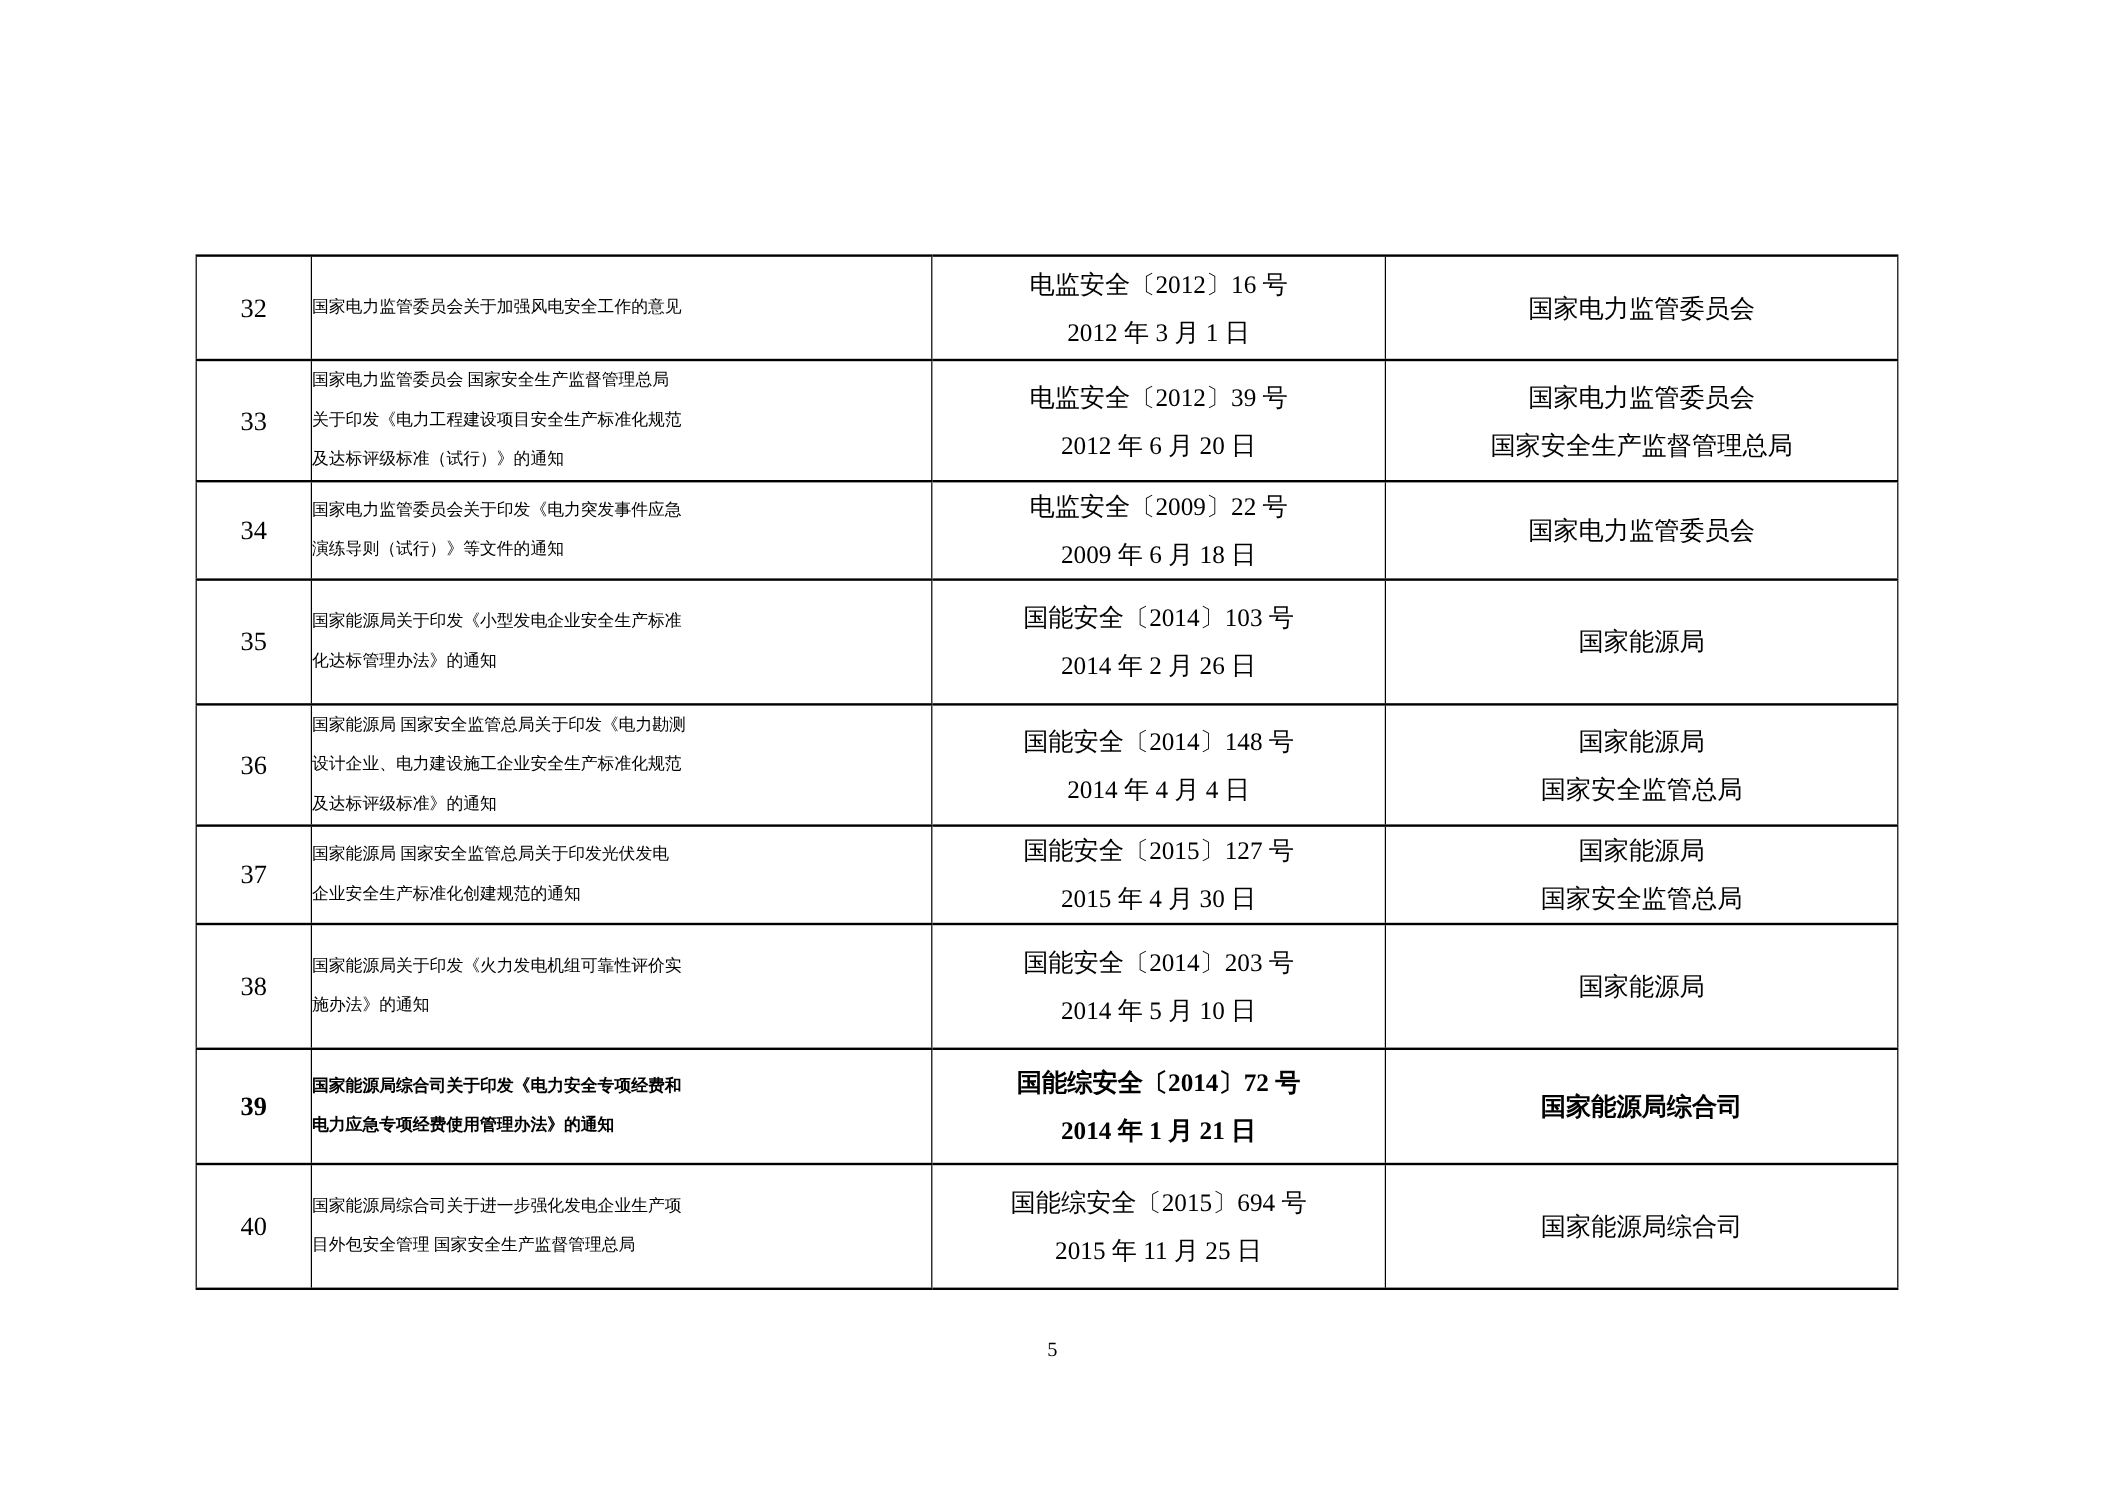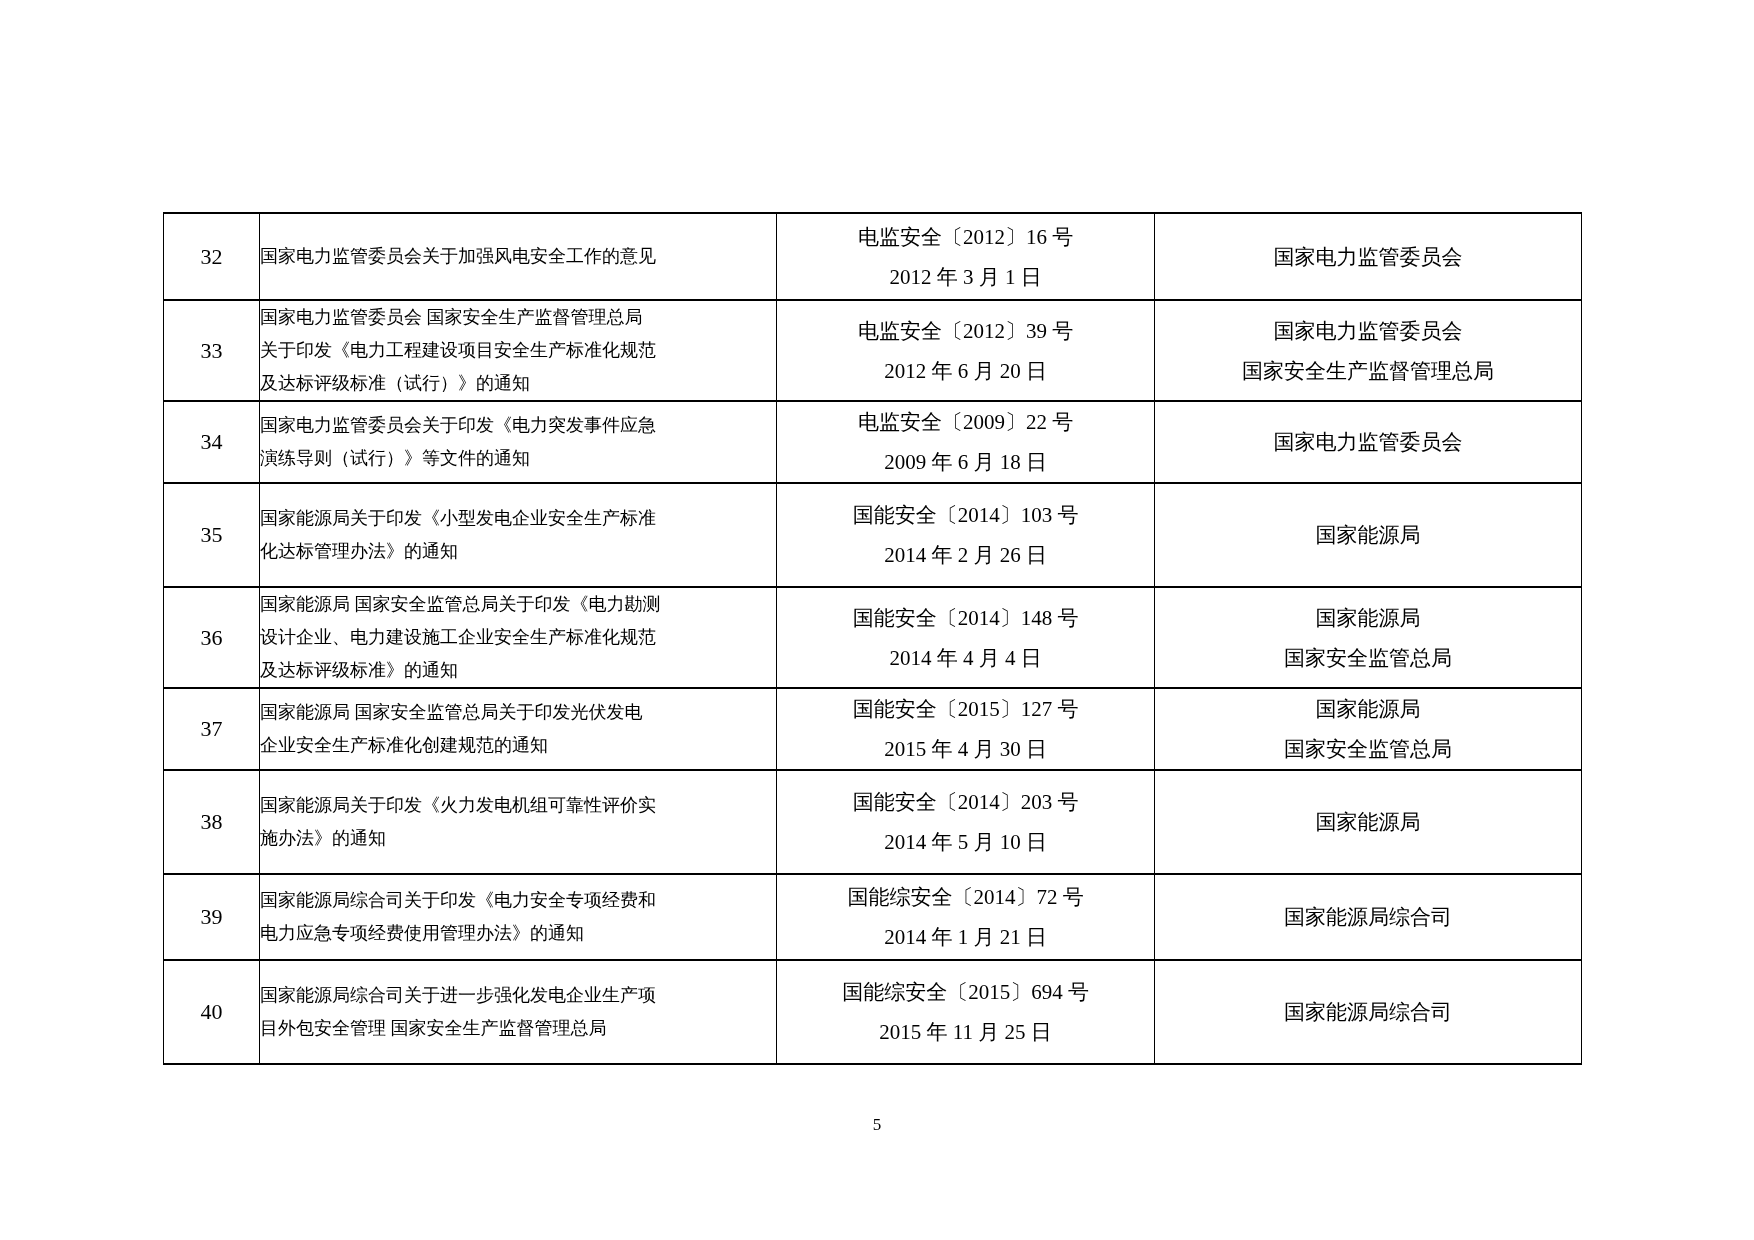--- a/index.html
+++ b/index.html
@@ -30,21 +30,21 @@
     border-bottom-width: 2px;
     padding: 0;
     vertical-align: middle;
     overflow: hidden;
   }
   .cell-no {
     text-align: center;
     font-size: 22px;
   }
   .cell-title {
-    font-size: 18px;
+    font-size: 14px;
     padding: 4px 6px 4px 14px;
   }
   .title-line {
     line-height: 33px;
     white-space: nowrap;
   }
   .cell-doc, .cell-agency {
     text-align: center;
     font-size: 21px;
   }
@@ -169,21 +169,21 @@
             <div class="title-line">施办法》的通知</div>
           </td>
           <td class="cell-doc">
             <div class="doc-number-line">国能安全〔2014〕203 号</div>
             <div class="date-line">2014 年 5 月 10 日</div>
           </td>
           <td class="cell-agency">
             <div class="agency-line">国家能源局</div>
           </td>
         </tr>
-        <tr style="height: 86px;">
+        <tr style="height: 96px; font-weight: bold;">
           <td class="cell-no">39</td>
           <td class="cell-title">
             <div class="title-line">国家能源局综合司关于印发《电力安全专项经费和</div>
             <div class="title-line">电力应急专项经费使用管理办法》的通知</div>
           </td>
           <td class="cell-doc">
             <div class="doc-number-line">国能综安全〔2014〕72 号</div>
             <div class="date-line">2014 年 1 月 21 日</div>
           </td>
           <td class="cell-agency">

